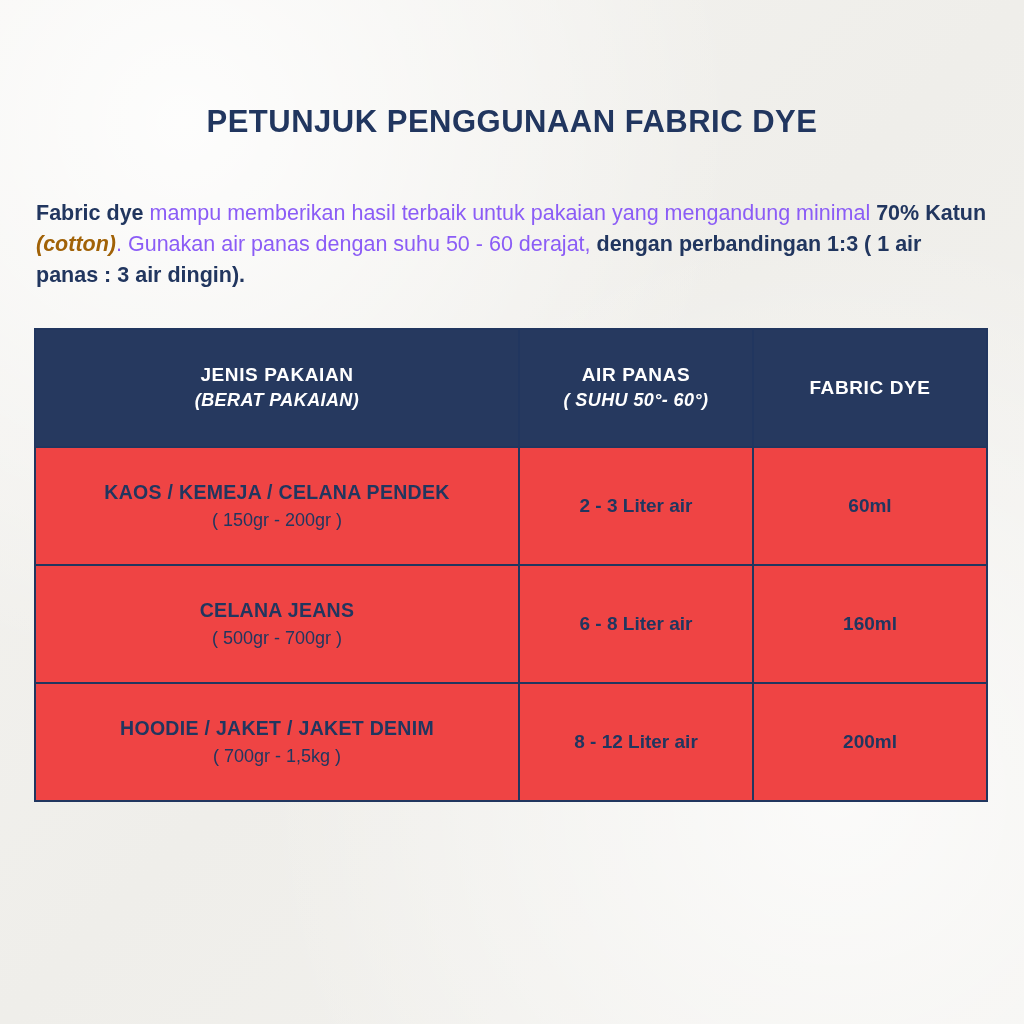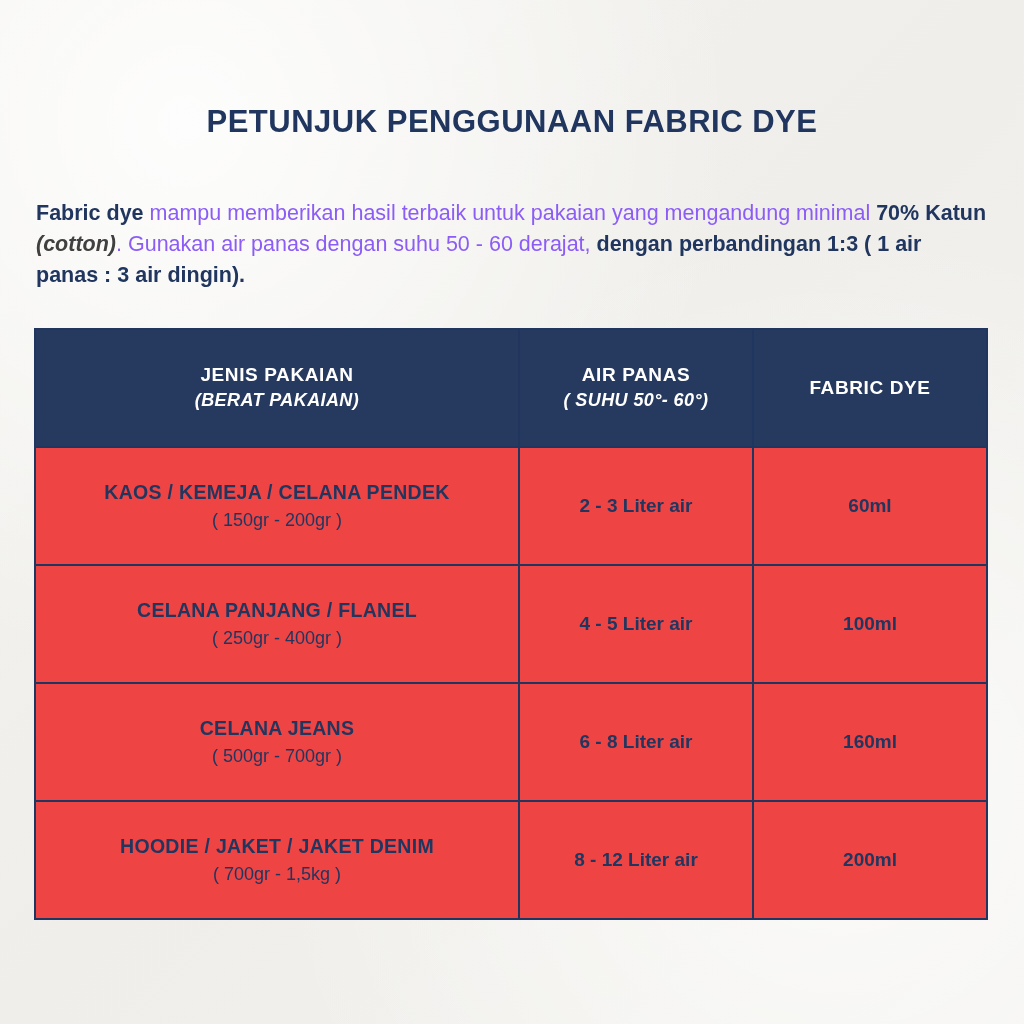--- a/index.html
+++ b/index.html
@@ -62,21 +62,21 @@
     font-size: 21.5px;
     line-height: 1.45;
     color: #3d4a63;
     font-weight: 500;
   }
   .intro b {
     color: #21365f;
     font-weight: bold;
   }
   .intro i {
-    color: #404040;
+    color: #a16207;
     font-weight: bold;
     font-style: italic;
   }
   .intro .plain {
     font-weight: 400;
     color: #8b5cf6;
   }
   table.dye-table {
     margin-top: 36px;
     width: 952px;
@@ -174,28 +174,20 @@
       <tr>
         <td>
           <span class="cell-main">KAOS / KEMEJA / CELANA PENDEK</span>
           <span class="cell-sub">( 150gr - 200gr )</span>
         </td>
         <td class="cell-val">2 - 3 Liter air</td>
         <td class="cell-val">60ml</td>
       </tr>
       <tr>
         <td>
-          <span class="cell-main">CELANA PANJANG / FLANEL</span>
-          <span class="cell-sub">( 250gr - 400gr )</span>
-        </td>
-        <td class="cell-val">4 - 5 Liter air</td>
-        <td class="cell-val">100ml</td>
-      </tr>
-      <tr>
-        <td>
           <span class="cell-main">CELANA JEANS</span>
           <span class="cell-sub">( 500gr - 700gr )</span>
         </td>
         <td class="cell-val">6 - 8 Liter air</td>
         <td class="cell-val">160ml</td>
       </tr>
       <tr>
         <td>
           <span class="cell-main">HOODIE / JAKET / JAKET DENIM</span>
           <span class="cell-sub">( 700gr - 1,5kg )</span>

